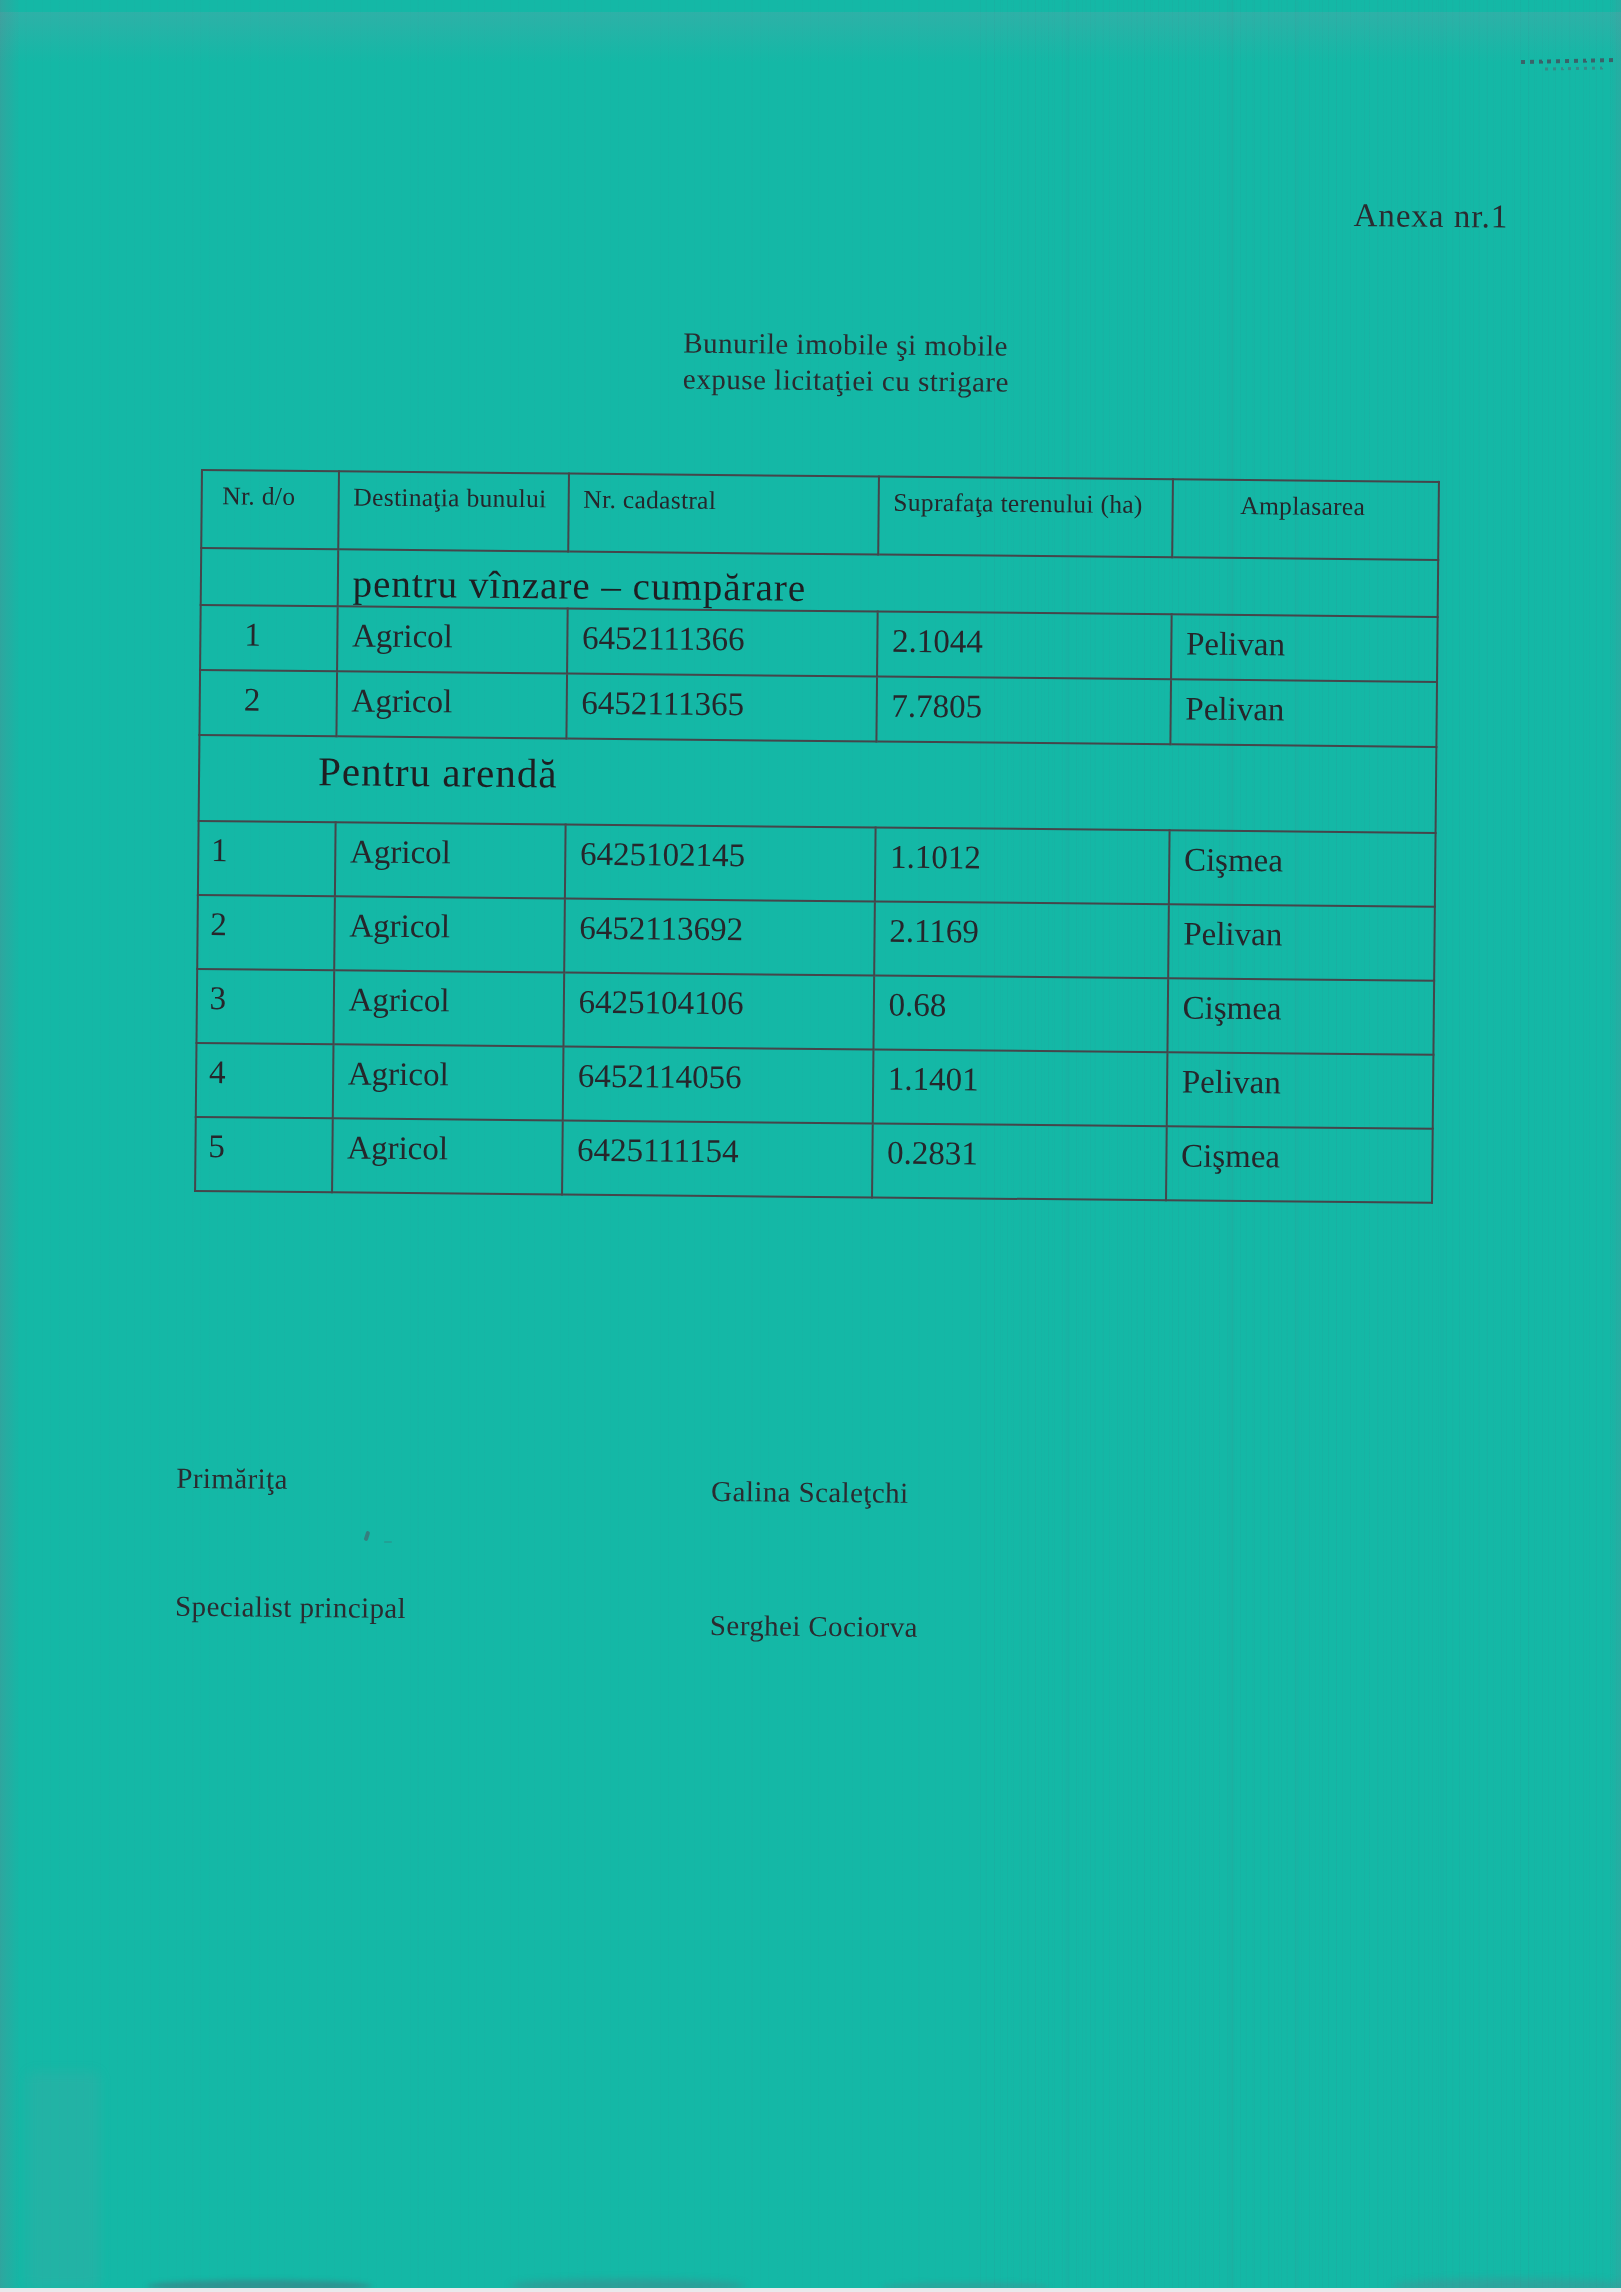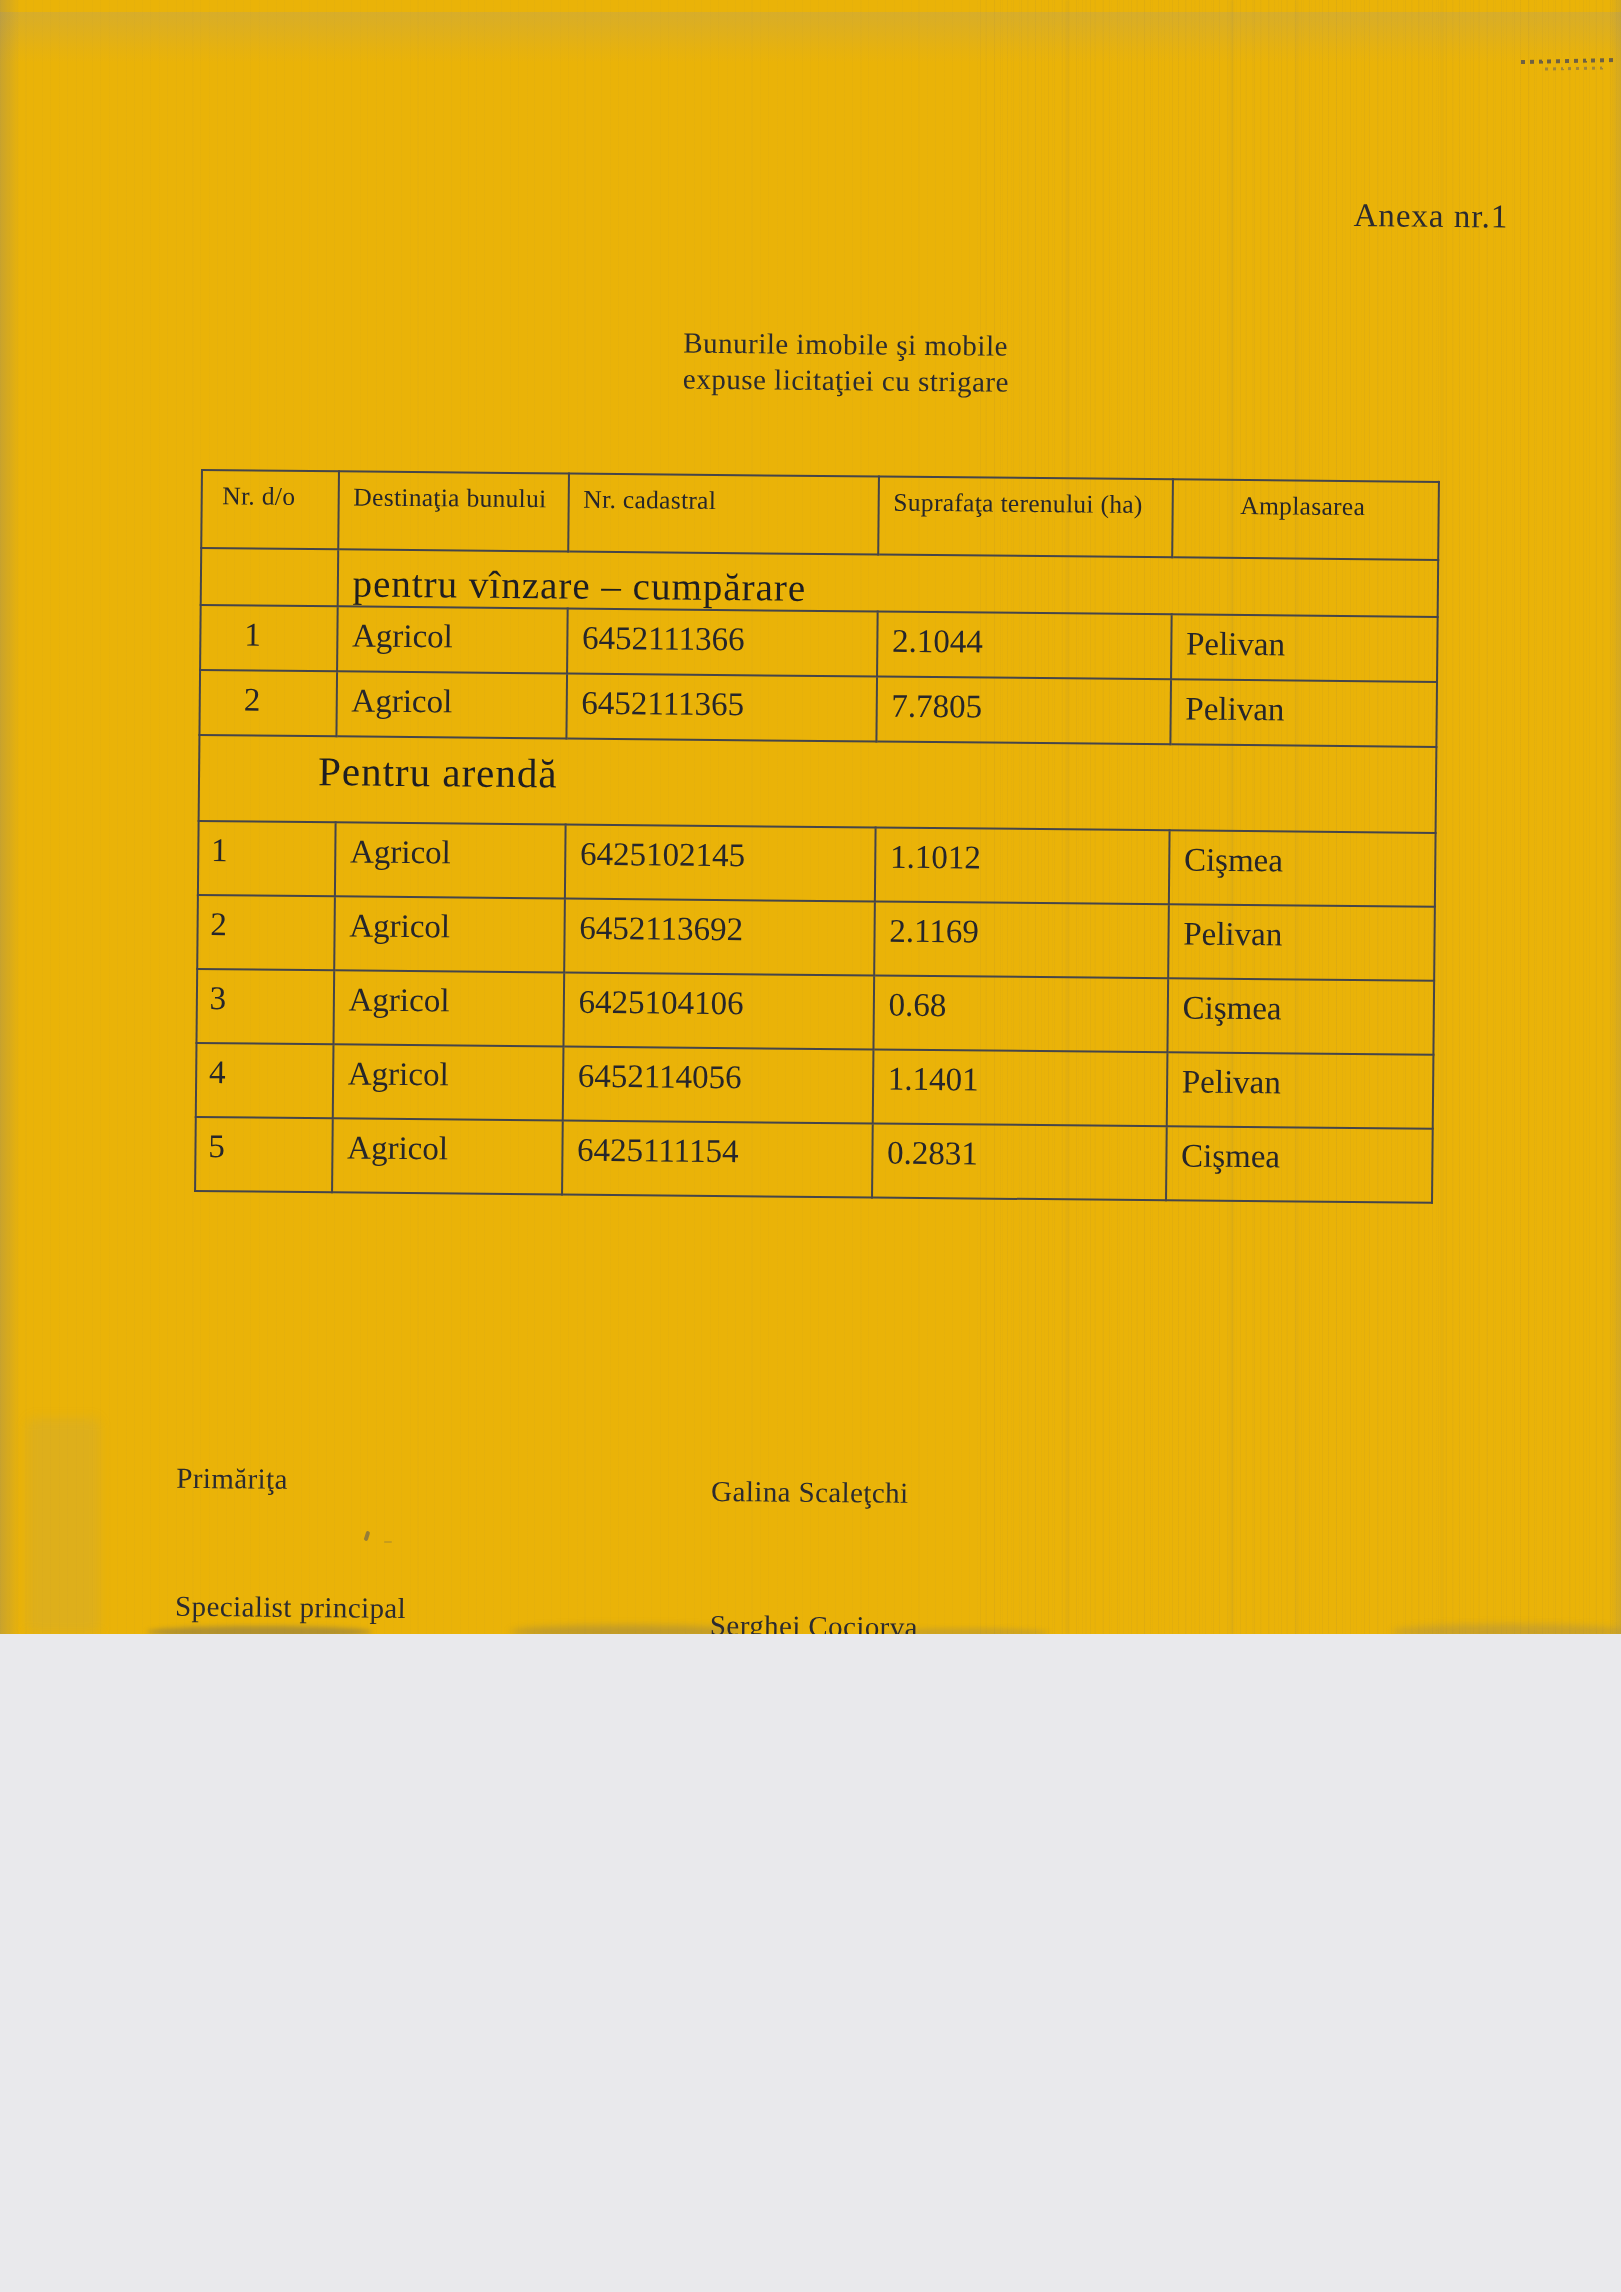--- a/index.html
+++ b/index.html
@@ -1,20 +1,20 @@
 <!DOCTYPE html>
 <html><head>
 <meta charset="utf-8">
 <style>
   html,body{margin:0;padding:0;background:#e9e9ec;}
   .page{
     position:relative;
-    width:1621px;height:1634px;
+    width:1621px;height:2288px;
     margin:0 auto;
-    background:#eab308;
+    background:#14b8a6;
     overflow:hidden;
     font-family:"Liberation Serif","DejaVu Serif",serif;
     color:#232328;
   }
   
   .streaks-full{
     position:absolute;inset:0;
     background:repeating-linear-gradient(90deg,
       rgba(90,95,125,0.025) 0 1px, transparent 1px 8.8px,
       rgba(90,95,125,0.018) 8.8px 9.8px, transparent 9.8px 16.7px);

